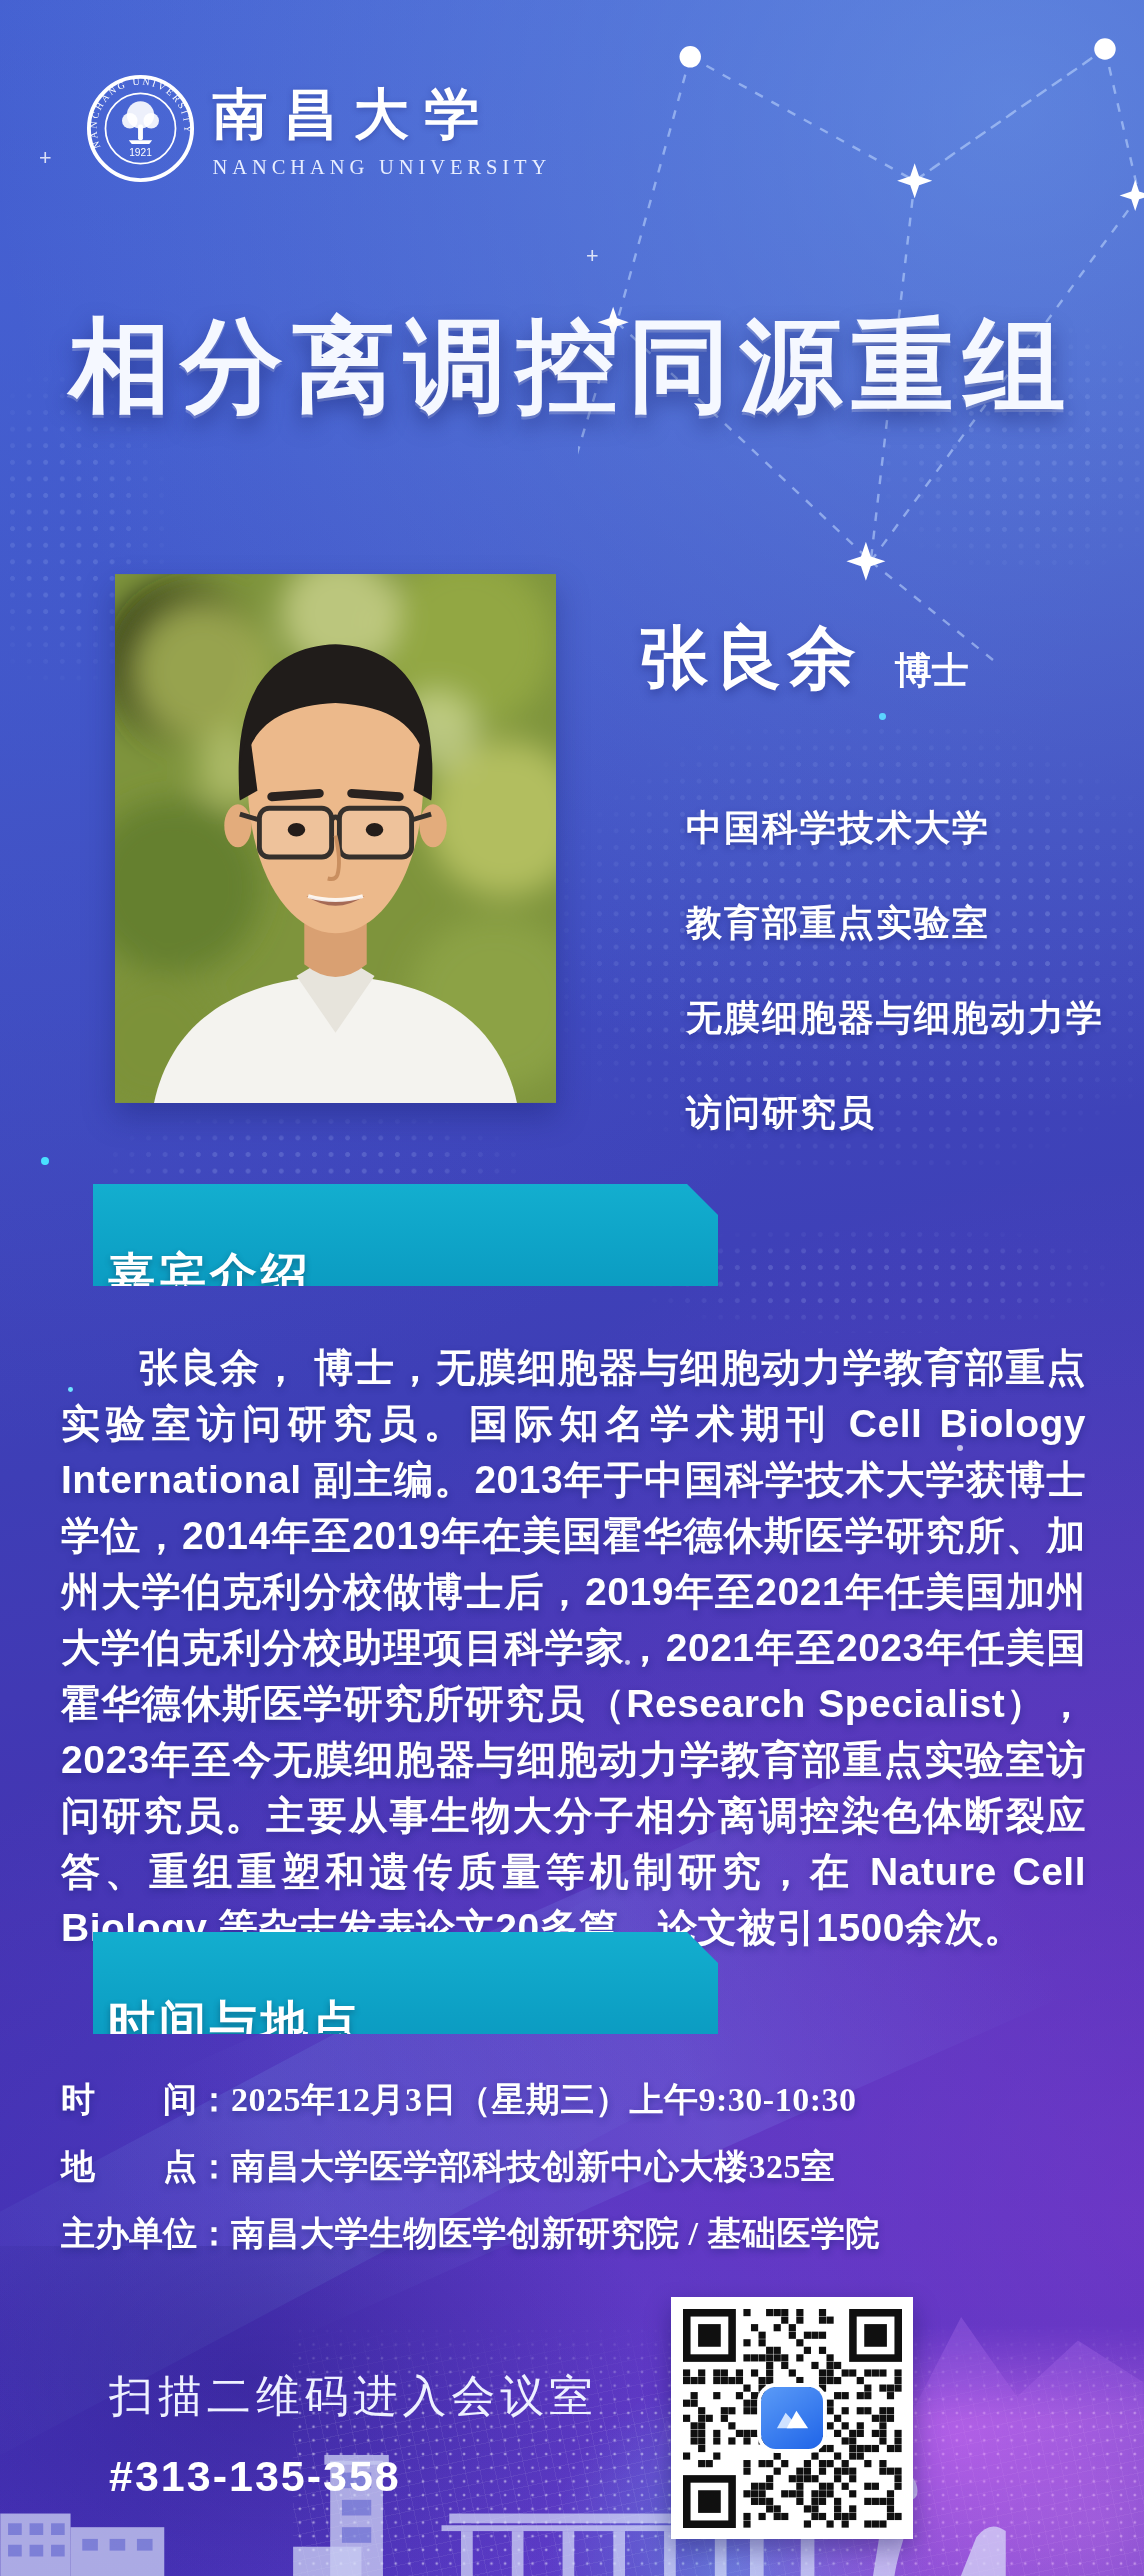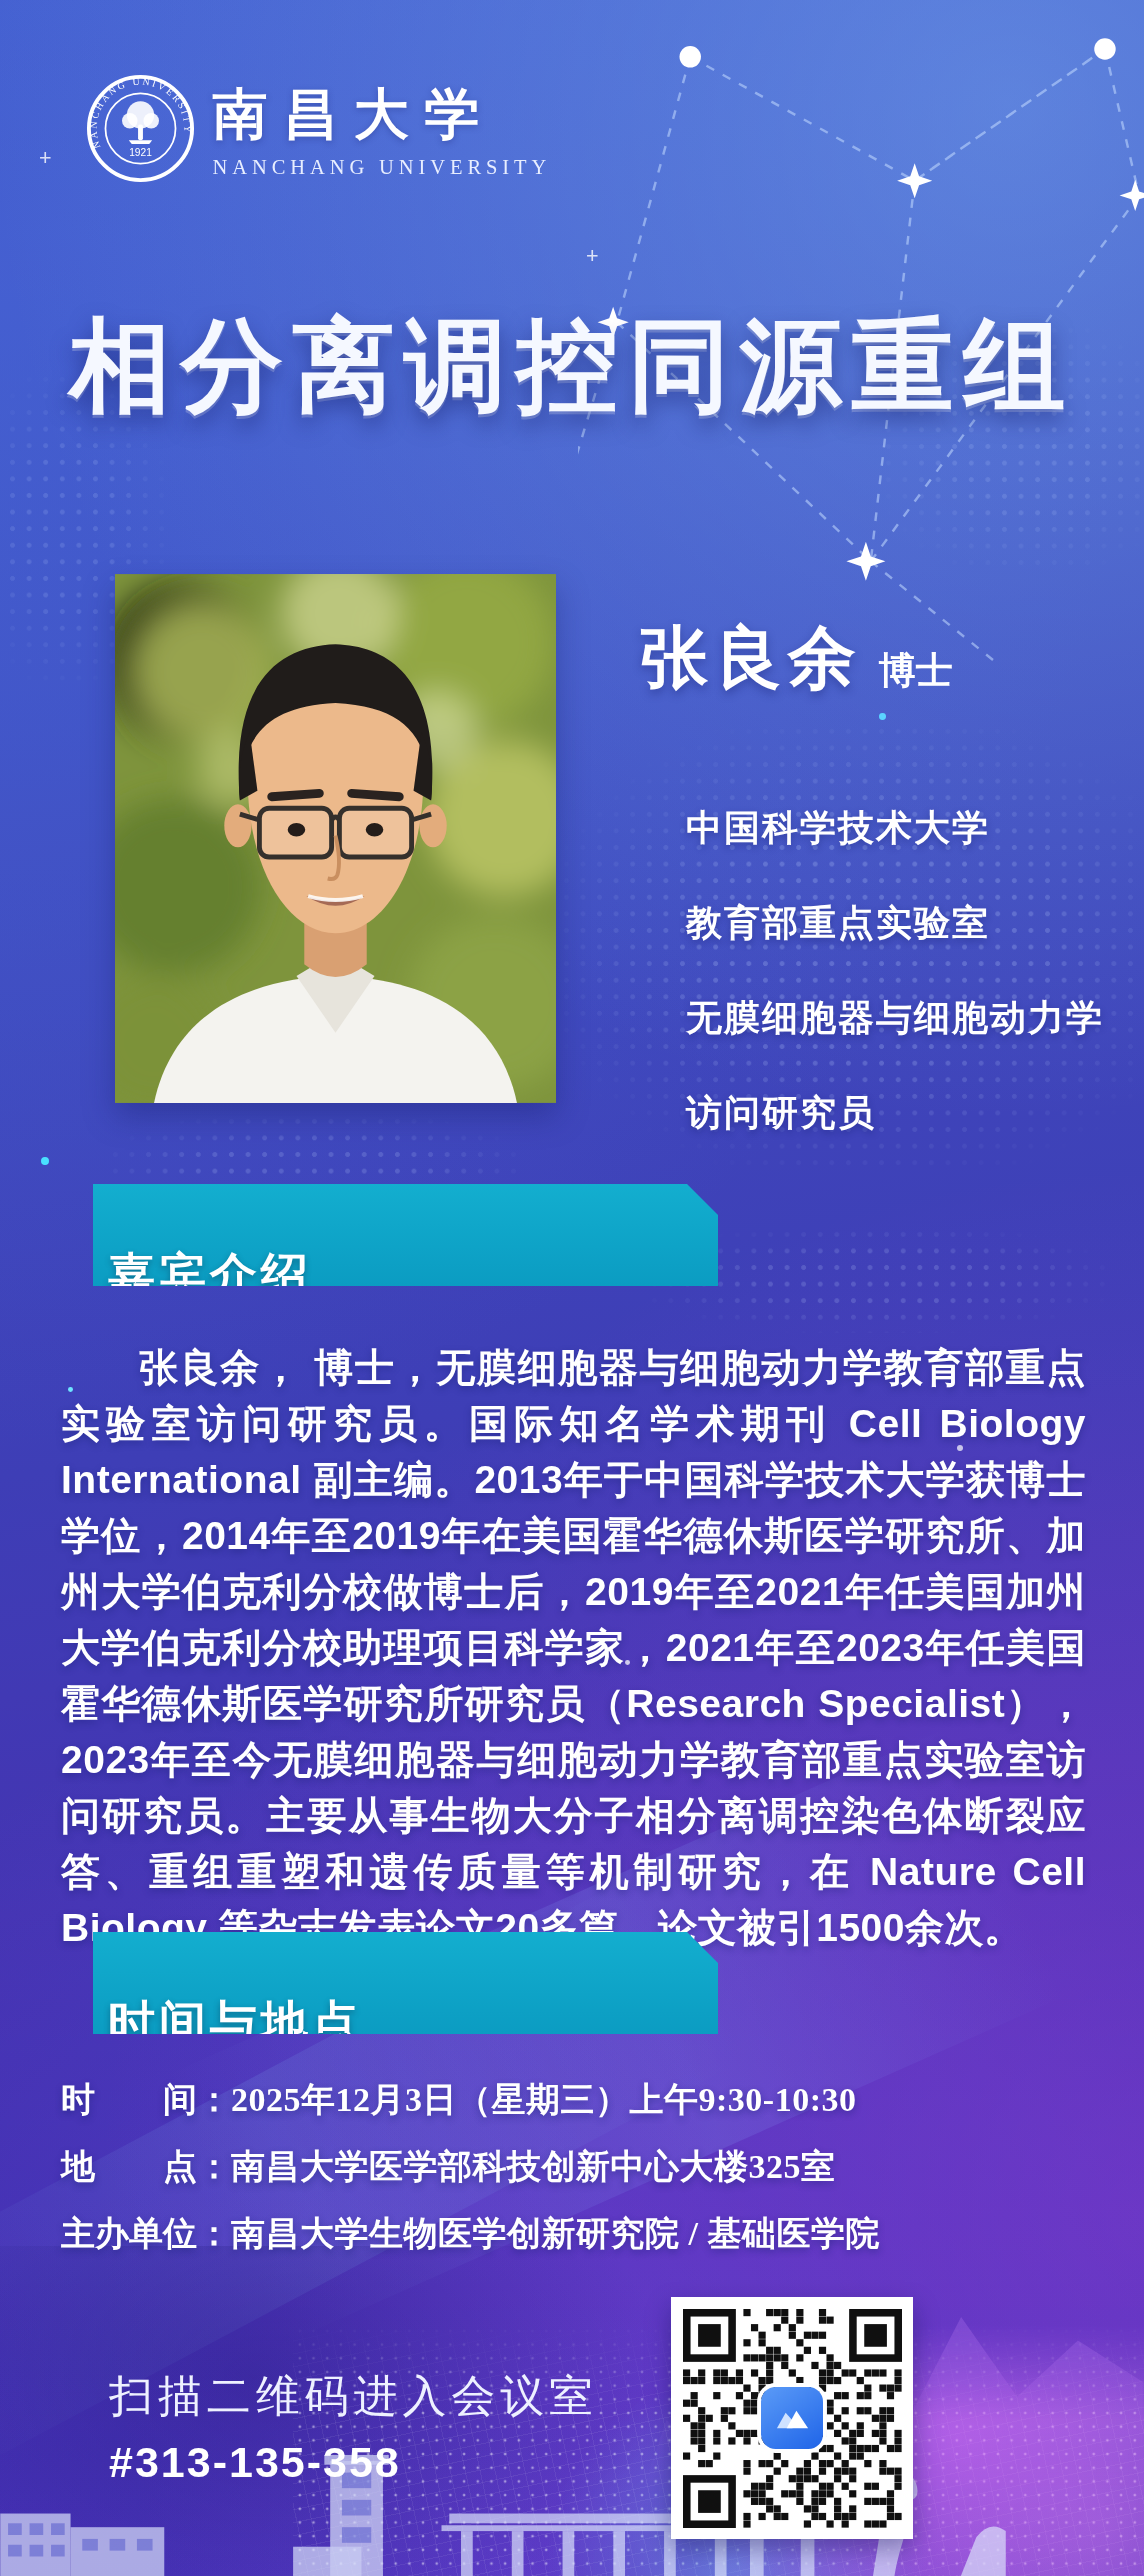--- a/index.html
+++ b/index.html
@@ -71,21 +71,21 @@
   
   .main-title{position:absolute;left:0;right:0;top:299px;text-align:center;
     font-size:102px;font-weight:900;letter-spacing:9.8px;color:#f5f8ff;
     text-shadow:0 9.8px 21.5px rgba(22,32,110,.55), 0 2.9px 0 rgba(255,255,255,.25);}
   
   .photo{position:absolute;left:115px;top:574px;width:441px;height:529px;overflow:hidden;
     box-shadow:0 13.7px 29px rgba(20,25,100,.35);}
   .speaker-info{position:absolute;left:640px;top:613px;width:469px;}
   .name-row{display:flex;align-items:flex-end;}
   .speaker-name{font-size:68px;font-weight:900;letter-spacing:5.9px;text-shadow:0 3.9px 9.8px rgba(20,30,110,.4);}
-  .speaker-degree{font-size:37px;font-weight:900;margin-left:17px;padding-bottom:7.8px;}
+  .speaker-degree{font-size:37px;font-weight:900;margin-left:33px;padding-bottom:7.8px;}
   .aff-list{margin-top:76px;}
   .aff-line{font-size:36px;font-weight:900;letter-spacing:2px;line-height:95px;white-space:nowrap;
     text-shadow:0 2.9px 7.8px rgba(20,30,110,.4);margin-left:46px;}
   
   .banner{position:absolute;left:93px;width:625px;height:102px;background:linear-gradient(180deg,#13aecf,#0b9cc2);
     clip-path:polygon(0 0, calc(100% - 31px) 0, 100% 31px, 100% 100%, 0 100%);
     box-shadow:0 9.8px 19.5px rgba(10,30,90,.28);}
   .banner-label{font-size:47px;font-weight:900;letter-spacing:3.9px;line-height:102px;padding-left:15px;
     text-shadow:0 2.9px 5.9px rgba(10,50,80,.45);margin-top:40px;}
   .banner-intro{top:1184px;}
@@ -96,21 +96,21 @@
     text-indent:2em;text-shadow:0 2.9px 7.8px rgba(20,30,110,.4);}
   
   .details{position:absolute;left:61px;top:2066px;width:1025px;}
   .detail-row{font-size:34px;font-weight:900;line-height:66px;white-space:nowrap;
     text-shadow:0 2.9px 7.8px rgba(20,30,110,.45);}
   .detail-label{display:inline-block;}
   .detail-value{font-family:"Liberation Serif","DejaVu Serif",serif;font-weight:700;letter-spacing:0.5px;}
   
   .scan-block{position:absolute;left:109px;top:2367px;}
   .scan-line1{font-family:Liberation Sans, sans-serif;font-size:44px;letter-spacing:4.9px;color:#eef1ff;}
-  .scan-line2{font-size:43px;font-weight:900;margin-top:12px;letter-spacing:2px;}
+  .scan-line2{font-size:43px;font-weight:900;margin-top:26px;letter-spacing:2px;}
   .qr-box{position:absolute;left:671px;top:2297px;width:242px;height:242px;background:#fff;
     display:flex;align-items:center;justify-content:center;box-shadow:0 9.8px 23.4px rgba(15,15,80,.4);}
   .qr-box svg{display:block;}
   .qr-logo{position:absolute;left:50%;top:50%;transform:translate(-50%,-50%);width:62px;height:62px;border-radius:14.6px;
     background:linear-gradient(145deg,#5b9bf7,#1f64e8);display:flex;align-items:center;justify-content:center;
     box-shadow:0 0 0 3.9px #fff;}
   
   .buildings{position:absolute;left:0;top:2453px;width:1006px;height:123px;opacity:.85;pointer-events:none;}
 </style>
 </head>

